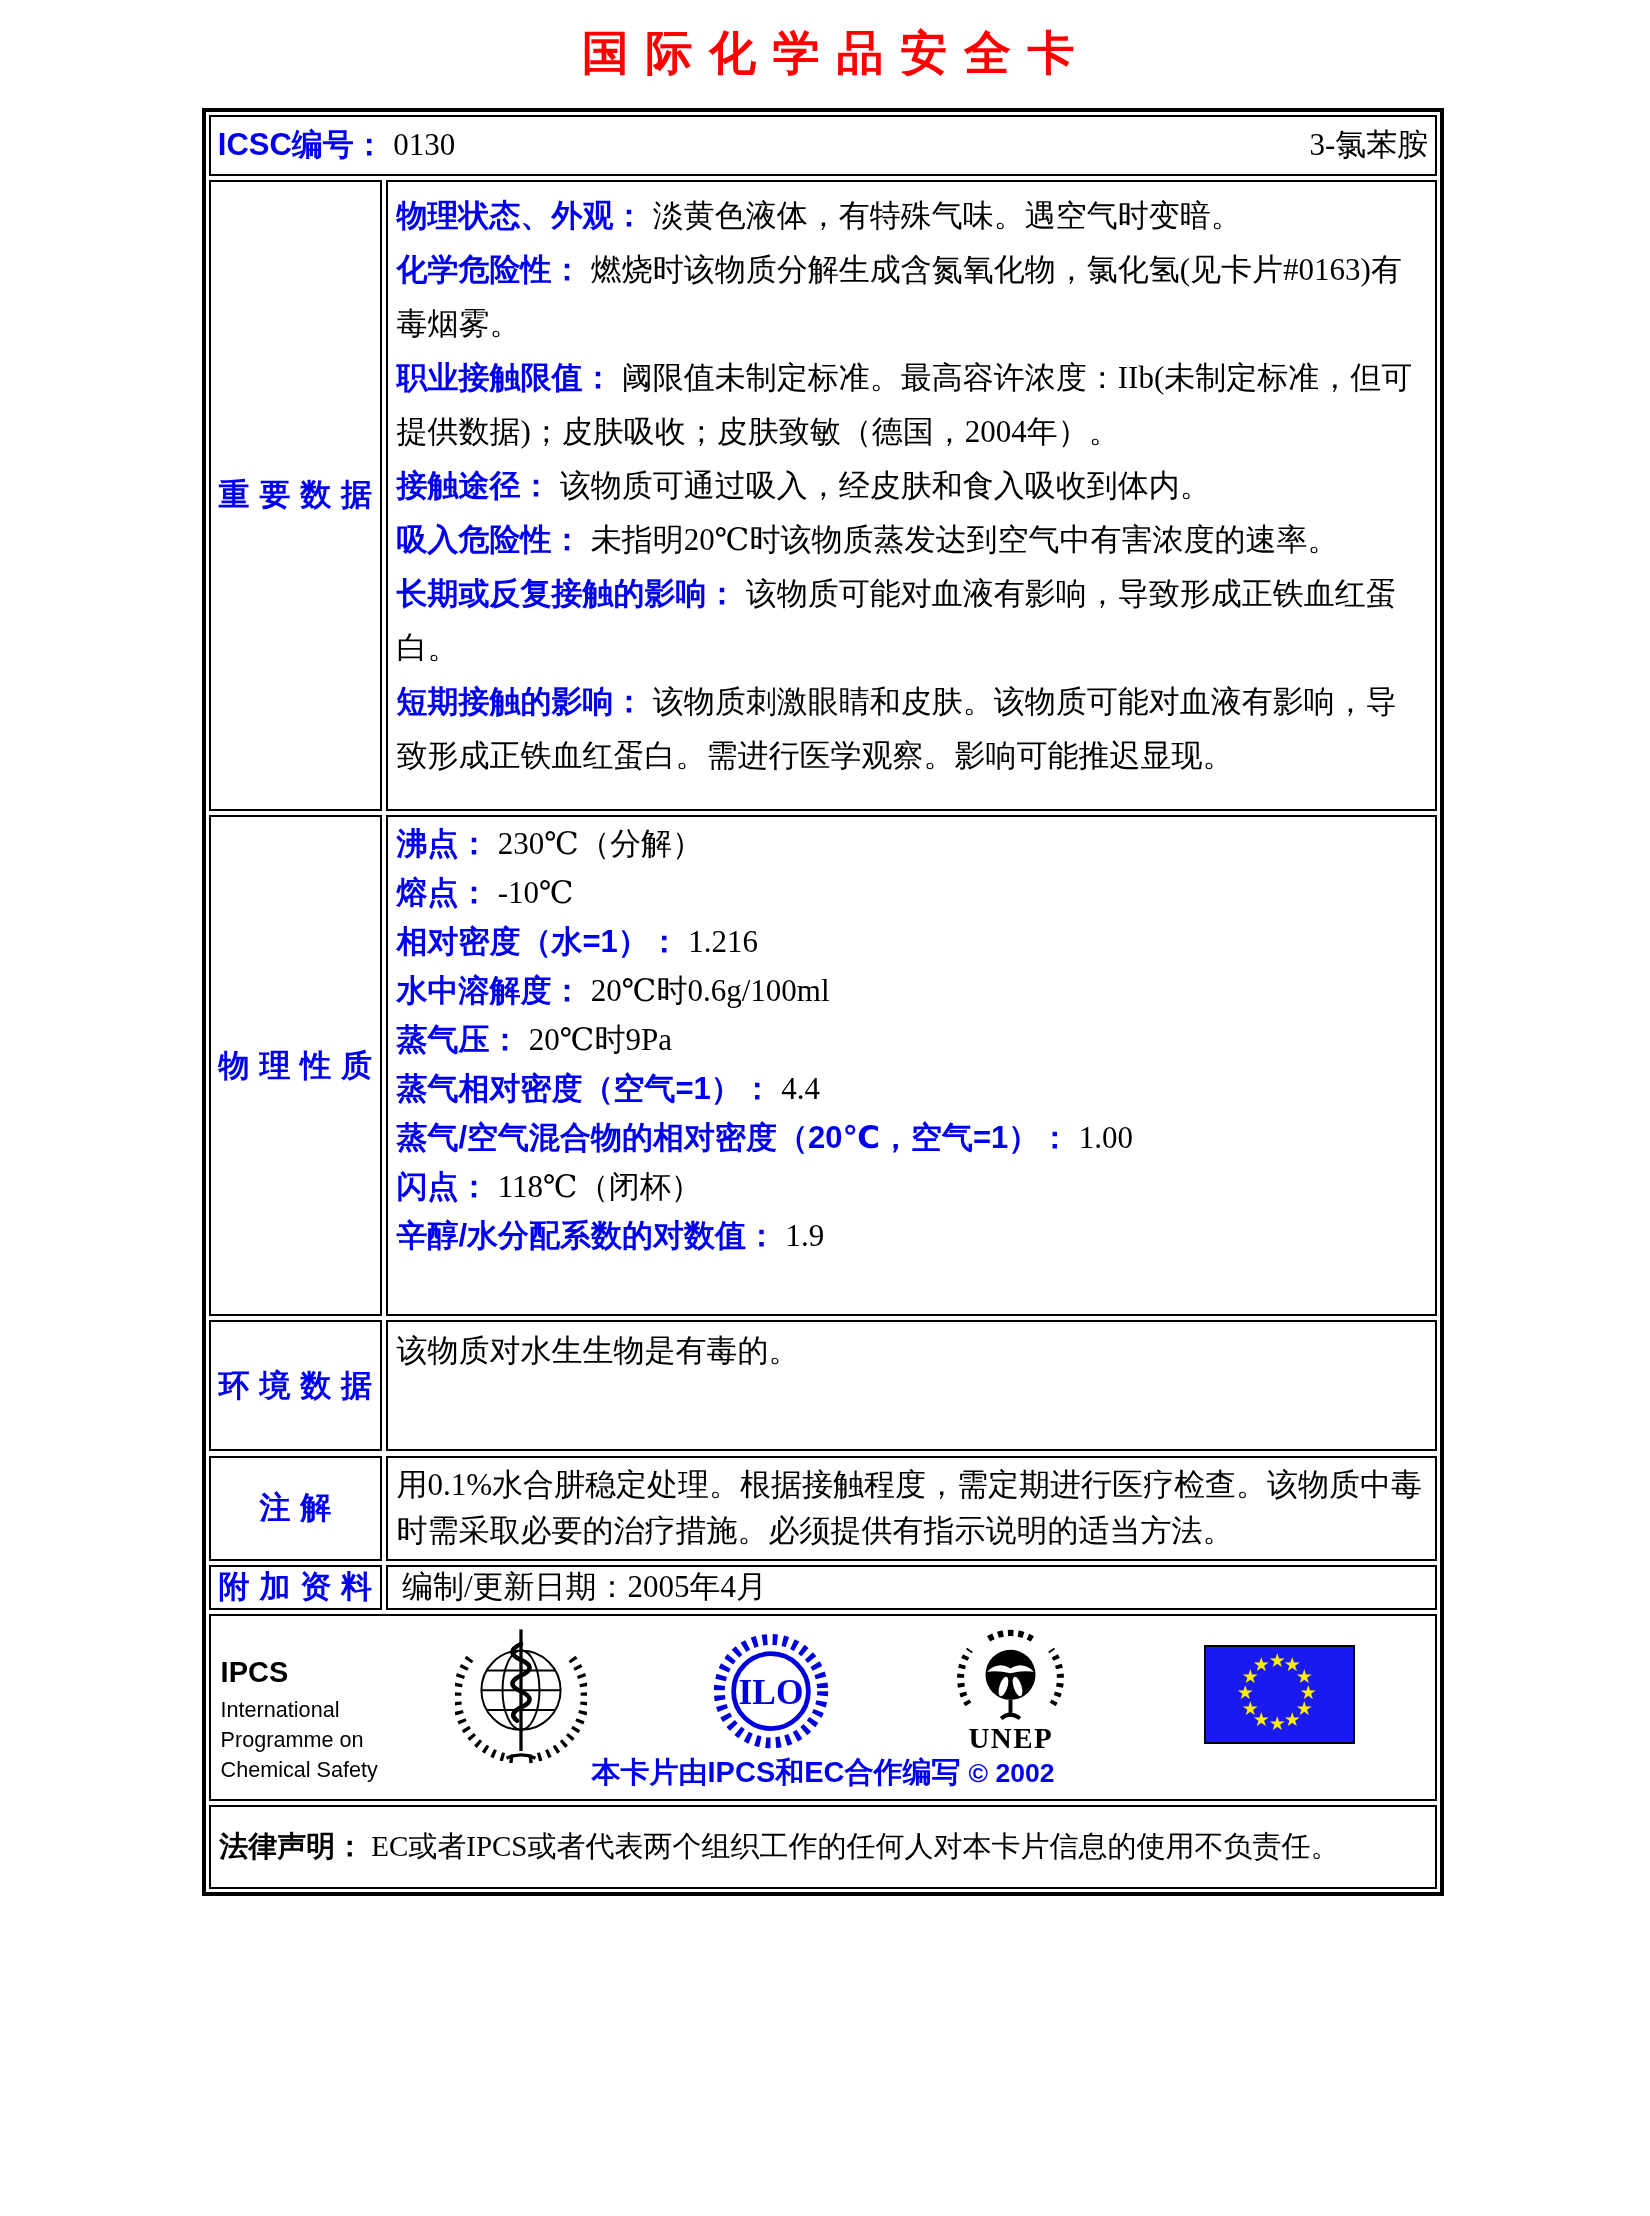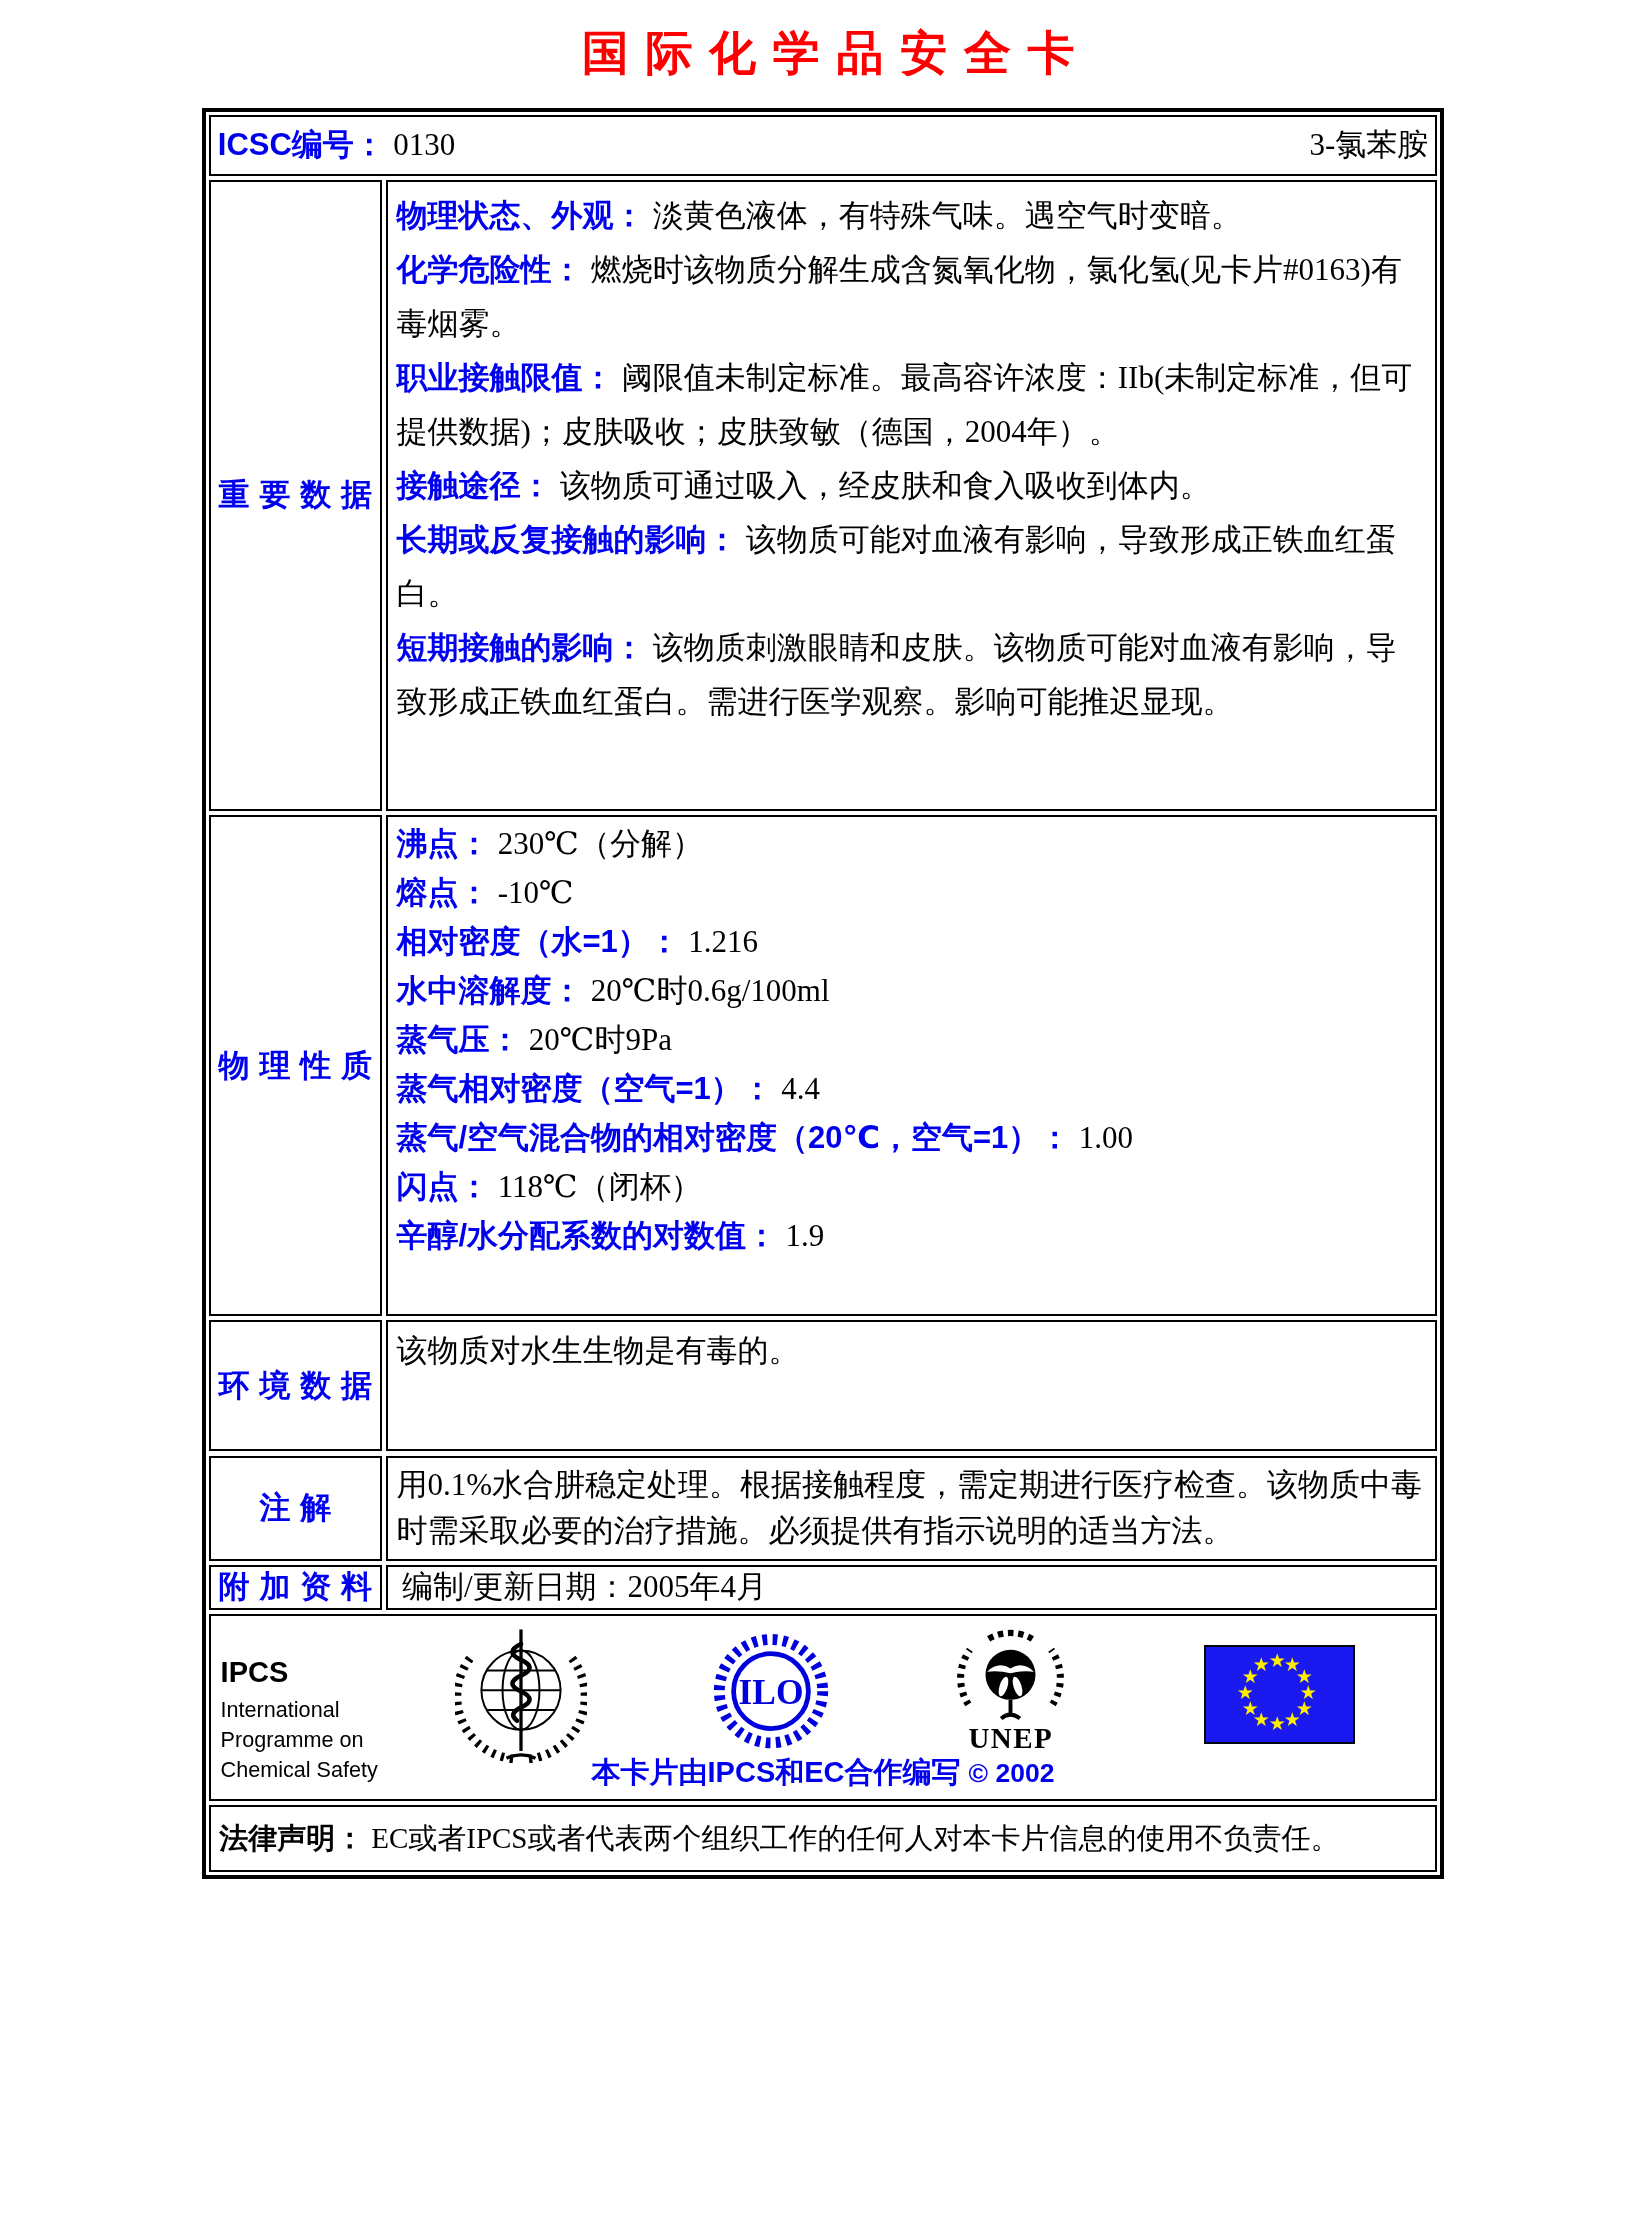--- a/index.html
+++ b/index.html
@@ -27,21 +27,21 @@
   .row .cell{height:100%;}
   .full{width:100%;}
 
   .row-header{height:61px;}
   .row-important{height:631px;}
   .row-physical{height:501px;}
   .row-env{height:131px;}
   .row-notes{height:105px;}
   .row-add{height:45px;}
   .row-logos{height:187px;}
-  .row-legal{height:67px;}
+  .row-legal{height:84px;}
 
   
   .header-cell{display:flex;justify-content:space-between;align-items:center;
     font-size:31px;padding:0 7px;}
   .header-left{white-space:nowrap;}
   .header-right{white-space:nowrap;}
 
   
   .label-cell{
     flex:0 0 173px;width:173px;display:flex;align-items:center;justify-content:center;
@@ -109,20 +109,21 @@
 
   <div class="row row-important">
     <div class="cell label-cell">
       <span>重要数据</span>
     </div>
     <div class="cell content-cell important-content">
       <p class="para"><span class="inline-label">物理状态、外观：</span><span>淡黄色液体，有特殊气味。遇空气时变暗。</span></p>
       <p class="para"><span class="inline-label">化学危险性：</span><span>燃烧时该物质分解生成含氮氧化物，氯化氢(见卡片#0163)有毒烟雾。</span></p>
       <p class="para"><span class="inline-label">职业接触限值：</span><span>阈限值未制定标准。最高容许浓度：IIb(未制定标准，但可提供数据)；皮肤吸收；皮肤致敏（德国，2004年）。</span></p>
       <p class="para"><span class="inline-label">接触途径：</span><span>该物质可通过吸入，经皮肤和食入吸收到体内。</span></p>
+      <p class="para"><span class="inline-label">吸入危险性：</span><span>未指明20℃时该物质蒸发达到空气中有害浓度的速率。</span></p>
       <p class="para"><span class="inline-label">长期或反复接触的影响：</span><span>该物质可能对血液有影响，导致形成正铁血红蛋白。</span></p>
       <p class="para"><span class="inline-label">短期接触的影响：</span><span>该物质刺激眼睛和皮肤。该物质可能对血液有影响，导致形成正铁血红蛋白。需进行医学观察。影响可能推迟显现。</span></p>
     </div>
   </div>
 
   <div class="row row-physical">
     <div class="cell label-cell">
       <span>物理性质</span>
     </div>
     <div class="cell content-cell physical-content">

